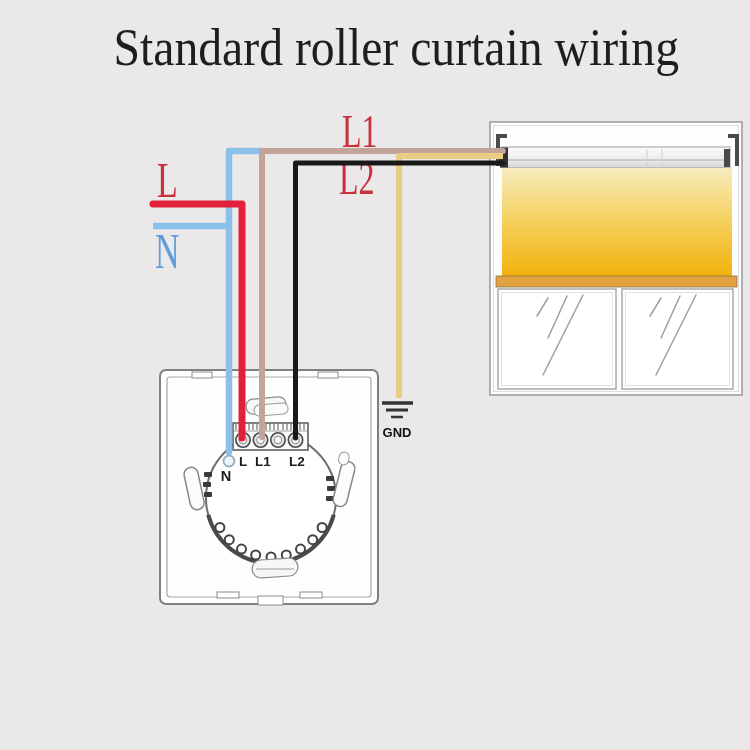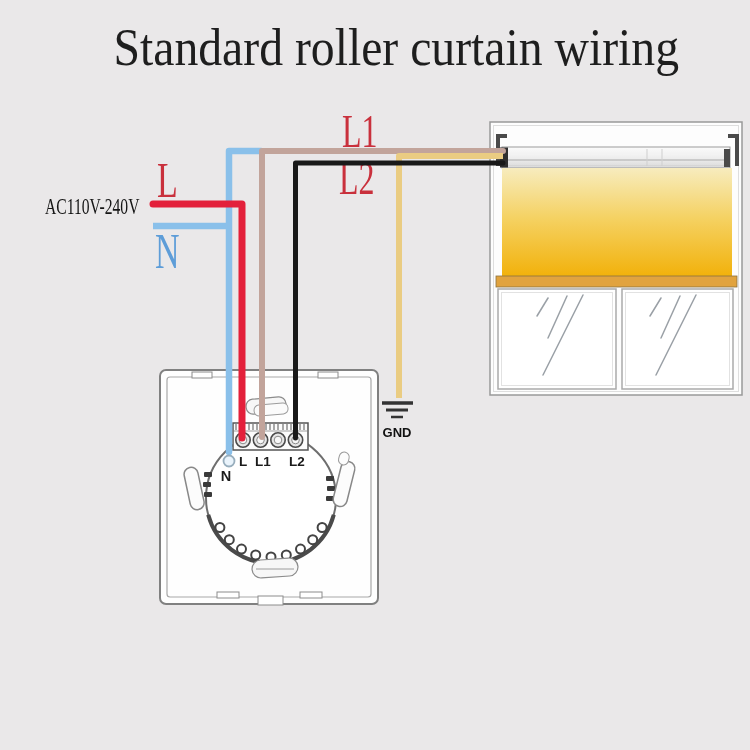--- a/index.html
+++ b/index.html
@@ -22,23 +22,20 @@
 </style>
 </head>
 <body>
 
 <div class="canvas">
 
   <div class="title-wrap">
     <span class="title-text">Standard roller curtain wiring</span>
   </div>
 
-  <div class="diagram-label lbl-black" style="left:5px;top:195px;font-size:23px;">
-    <span class="cond" style="transform:scaleX(0.68);">AC110V-240V</span>
-  </div>
   <div class="diagram-label lbl-red" style="left:117px;top:155px;font-size:50px;">
     <span class="cond" style="transform:scaleX(0.68);">L</span>
   </div>
   <div class="diagram-label lbl-blue" style="left:115px;top:226px;font-size:50px;">
     <span class="cond" style="transform:scaleX(0.68);">N</span>
   </div>
   <div class="diagram-label lbl-red" style="left:302px;top:108px;font-size:47px;">
     <span class="cond" style="transform:scaleX(0.68);">L1</span>
   </div>
   <div class="diagram-label lbl-red" style="left:299px;top:155px;font-size:47px;">

